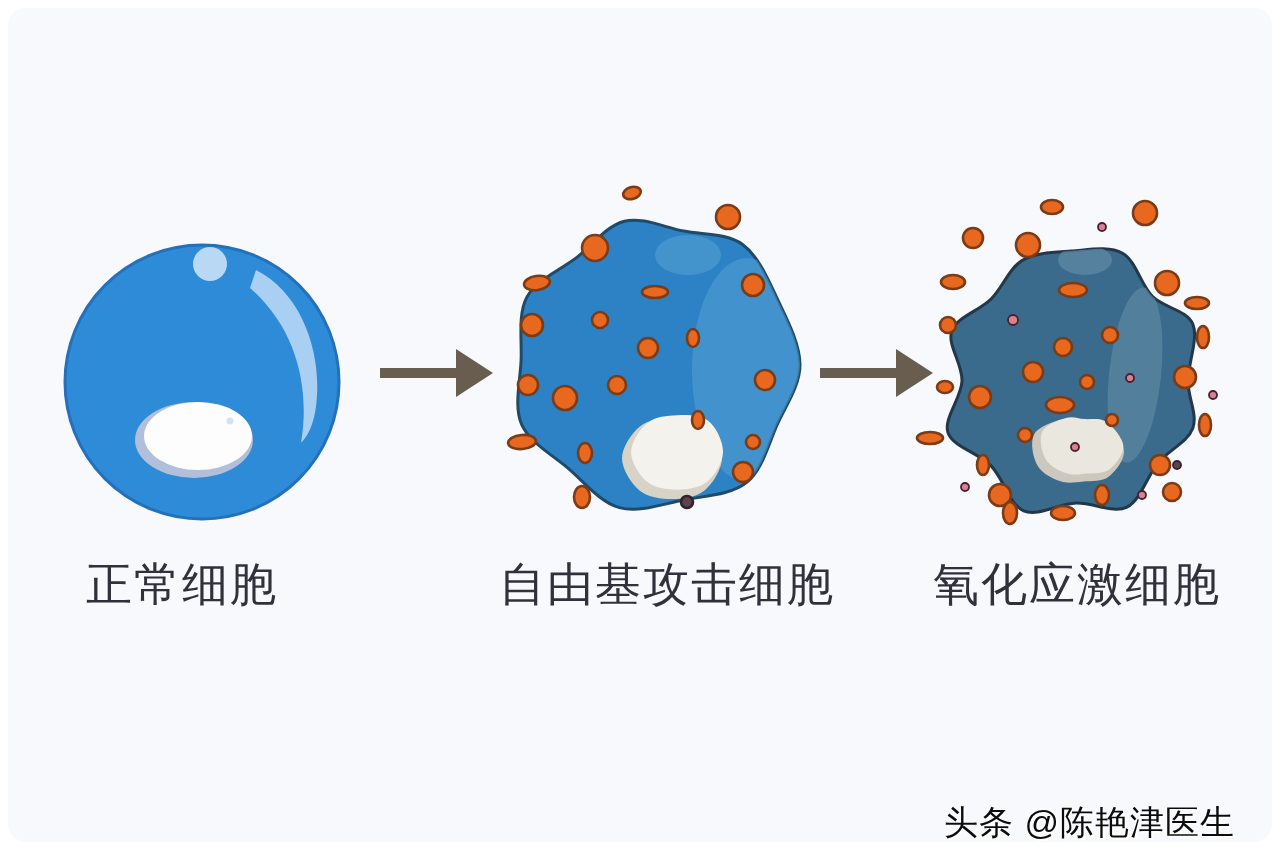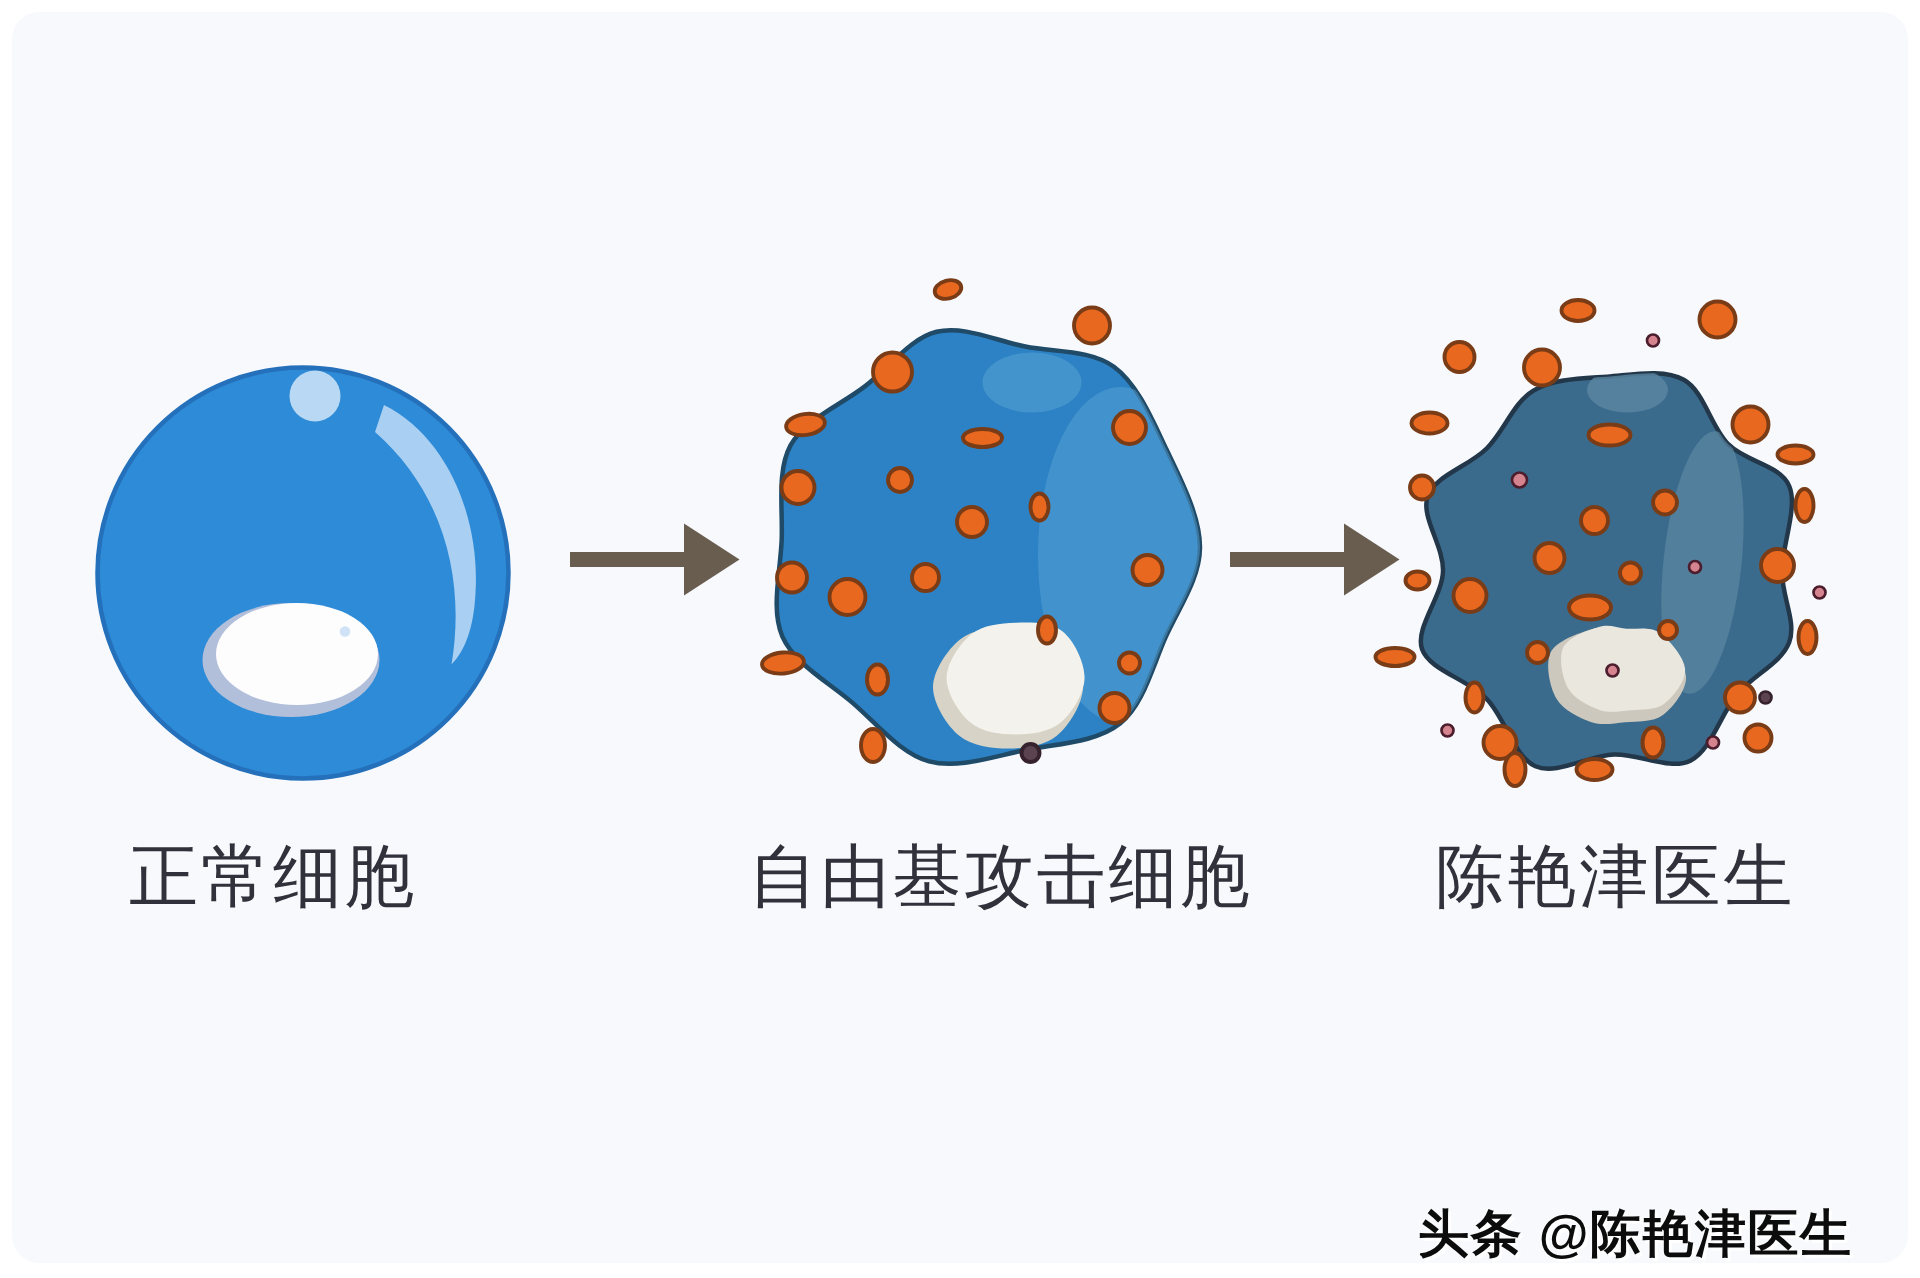--- a/index.html
+++ b/index.html
@@ -15,21 +15,21 @@
   }
   .cell-svg,.arrow-svg{position:absolute;display:block;}
   .stage-label{
     position:absolute;top:558px;transform:translateX(-50%);
     font-size:46px;line-height:52px;letter-spacing:2px;white-space:nowrap;
     color:var(--label_text,#30313a);
     text-align:right;
   }
   .watermark{
     position:absolute;top:800px;right:45px;
-    font-size:34px;font-weight:700;letter-spacing:1px;white-space:nowrap;
+    font-size:34px;font-weight:400;letter-spacing:1px;white-space:nowrap;
     color:#0c0c0c;
     text-shadow:2px 2px 0 rgba(255,255,255,.95), -1px -1px 0 rgba(255,255,255,.35);
   }
 </style>
 </head>
 <body style="--page_bg: #ffffff; --panel_bg: #f7f9fc; --label_text: #30313a; --arrow: #695d50; --normal_cell_fill: #2e8bd7; --normal_cell_stroke: #2470bb; --normal_highlight: #a9cff2; --normal_highlight_dot: #b9d8f3; --normal_nucleus: #fdfdfe; --normal_nucleus_shade: #b2bfda; --normal_tiny_dot: #cfe2f6; --attacked_fill: #2c82c4; --attacked_stroke: #1f4a68; --attacked_highlight: #58a3d6; --attacked_nucleus: #f4f2ec; --attacked_nucleus_shade: #d7d3c6; --stressed_fill: #3b6b8c; --stressed_stroke: #22374a; --stressed_highlight: #5d87a3; --stressed_nucleus: #eae7df; --stressed_nucleus_shade: #ccc8bd;">
 
 <div class="panel"></div>
 
 <svg class="cell-svg" style="left:60px;top:240px" width="284" height="284" viewBox="0 0 284 284">
@@ -138,15 +138,15 @@
       <ellipse cx="207" cy="310" rx="7" ry="10" fill="#e8681f" stroke="#7a3c16" stroke-width="2.6"></ellipse>
       <ellipse cx="247" cy="310" rx="4" ry="4" fill="#d4838f" stroke="#4c1e2d" stroke-width="1.8"></ellipse>
       <ellipse cx="277" cy="307" rx="9" ry="9" fill="#e8681f" stroke="#7a3c16" stroke-width="2.6"></ellipse>
       <ellipse cx="115" cy="328" rx="7" ry="11" fill="#e8681f" stroke="#7a3c16" stroke-width="2.6"></ellipse>
       <ellipse cx="168" cy="328" rx="12" ry="7" fill="#e8681f" stroke="#7a3c16" stroke-width="2.6"></ellipse>
     </g>
 </svg>
 
 <div class="stage-label" style="left:182px">正常细胞</div>
 <div class="stage-label" style="left:667px">自由基攻击细胞</div>
-<div class="stage-label" style="left:1077px">陈艳津医生</div>
+<div class="stage-label" style="left:1077px">氧化应激细胞</div>
 
 <div class="watermark">头条 @陈艳津医生</div>
 
 </body></html>

